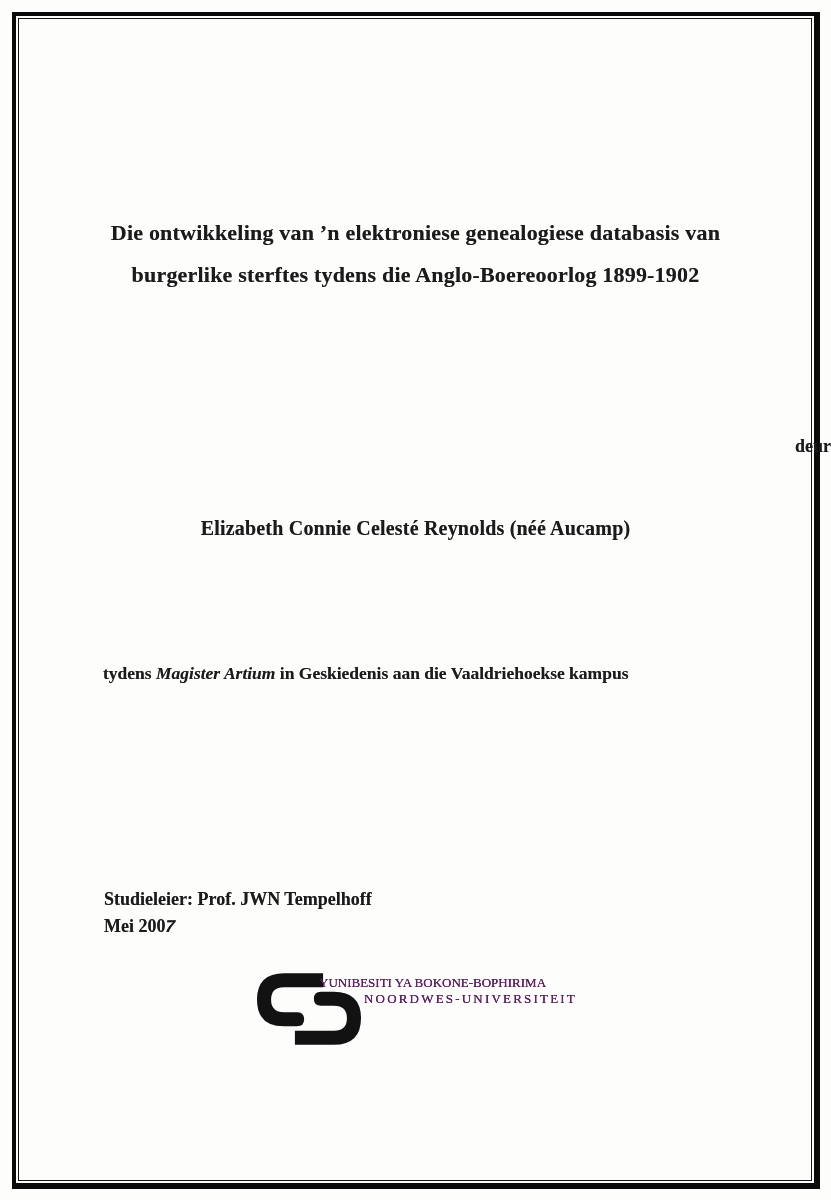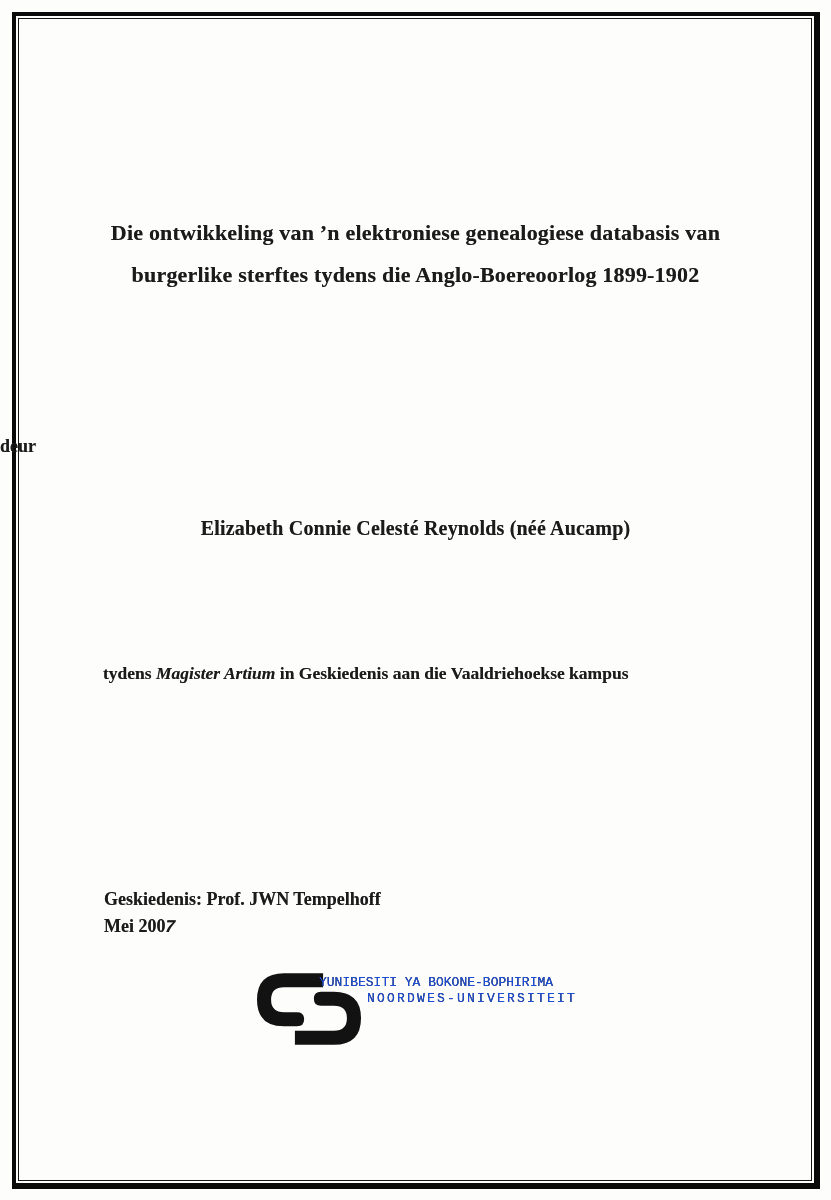--- a/index.html
+++ b/index.html
@@ -34,21 +34,21 @@
     position: absolute;
     left: 60px; right: 60px; top: 212px;
     text-align: center;
     font-size: 22px;
     line-height: 42px;
     letter-spacing: 0.2px;
   }
   .byline {
     position: absolute;
     left: 0; width: 100%; top: 436px;
-    text-align: left;
+    text-align: right;
     font-size: 18px;
   }
   .author {
     position: absolute;
     left: 0; width: 100%; top: 517px;
     text-align: center;
     font-size: 20px;
     letter-spacing: 0.2px;
   }
   .statement {
@@ -81,24 +81,24 @@
     width: 330px; height: 85px;
   }
   .logo-mark {
     position: absolute;
     left: 0; top: 2px;
   }
   .logo-text {
     position: absolute;
     left: 62px; top: 4px;
     width: 258px;
-    font-family: Liberation Mono, monospace;
+    font-family: Liberation Serif, serif;
     font-size: 13px;
     line-height: 15.5px;
-    color: #1d4ed8;
+    color: #701a75;
     white-space: nowrap;
     text-shadow: 0 0 0.5px #121212;
   }
   .logo-text .l1 { text-align: left; }
   .logo-text .l2 { text-align: right; letter-spacing: 1.8px; }
   .logo-text .l3 { text-align: right; letter-spacing: 2.2px; }
 </style>
 </head>
 <body>
 
@@ -115,21 +115,21 @@
 
   <div class="byline txt">deur</div>
 
   <div class="author txt">Elizabeth Connie Celesté Reynolds (néé Aucamp)</div>
 
   <div class="statement txt">
     <div><span>tydens </span><span class="degree">Magister Artium</span><span> in Geskiedenis aan die Vaaldriehoekse kampus</span></div>
   </div>
 
   <div class="admin-block txt">
-    <div>Geskiedenis: Prof. JWN Tempelhoff</div>
+    <div>Studieleier: Prof. JWN Tempelhoff</div>
     <div><span>Mei 200</span><span class="seven">7</span></div>
   </div>
 
   <div class="logo">
     <svg class="logo-mark" width="104" height="72" viewBox="0 0 96 66" aria-hidden="true">
       <g fill="#121212">
         <path id="chainC" d="M61 0 H25 Q0 0 0 24.5 Q0 49 25 49 H37 Q43.5 49 43.5 42.5 Q43.5 36 37 36 H25 Q13 36 13 24.5 Q13 13 25 13 H61 Z"></path>
         <path d="M61 0 H25 Q0 0 0 24.5 Q0 49 25 49 H37 Q43.5 49 43.5 42.5 Q43.5 36 37 36 H25 Q13 36 13 24.5 Q13 13 25 13 H61 Z" transform="rotate(180 48 33)"></path>
       </g>
     </svg>

